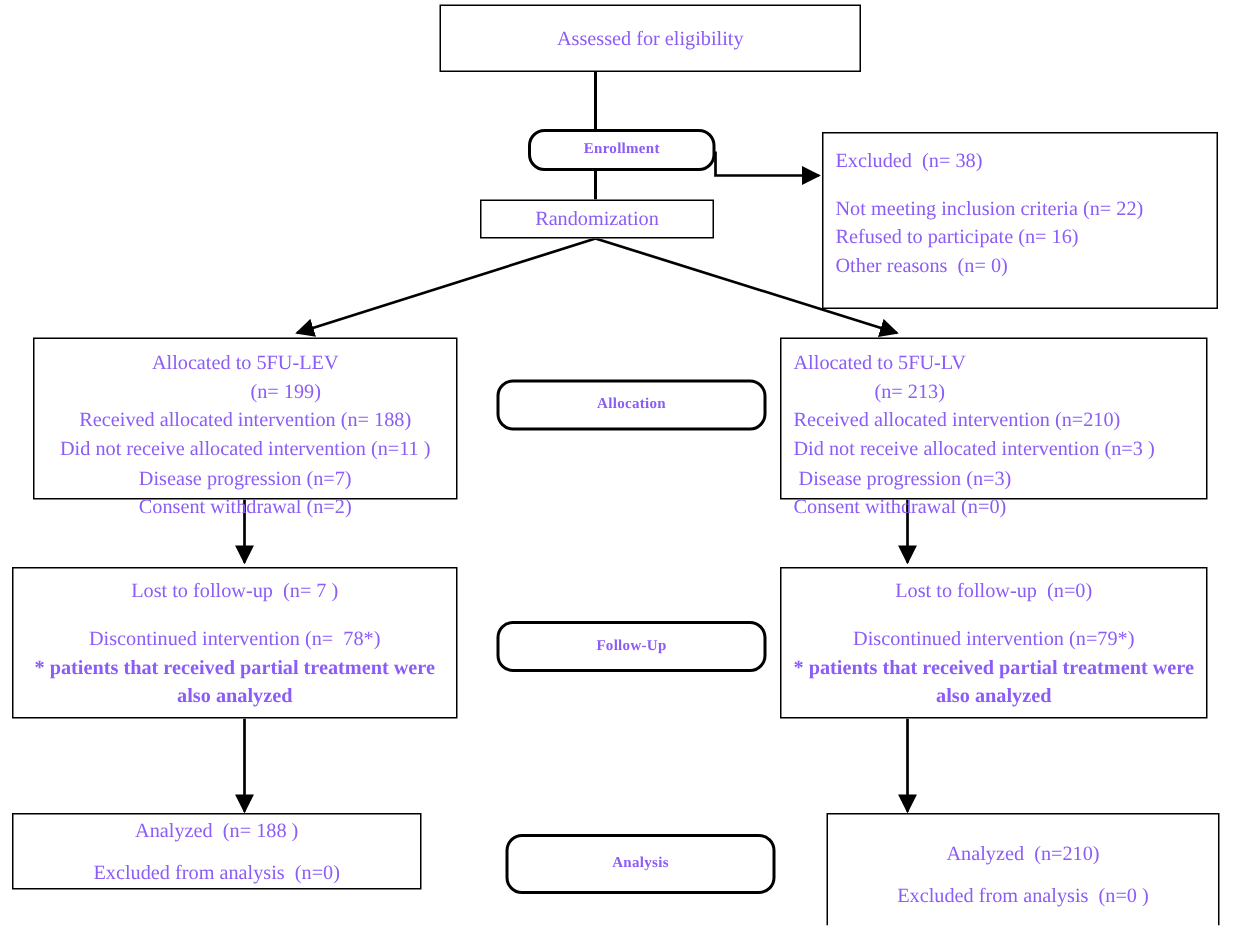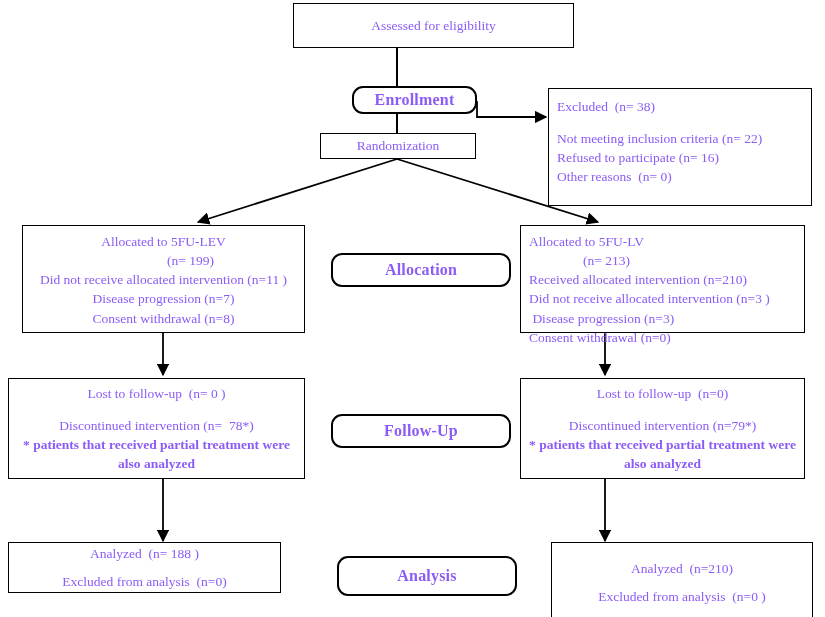--- a/index.html
+++ b/index.html
@@ -63,21 +63,21 @@
   }
   .gap {
     display: block;
     height: 13px;
   }
   .gap-sm {
     display: block;
     height: 9px;
   }
   .stage-label {
-    font-size: 16px;
+    font-size: 10px;
     letter-spacing: 0.2px;
   }
 </style>
 </head>
 <body>
 
 <div id="canvas">
 
   <svg id="connectors" viewBox="0 0 825 617" xmlns="http://www.w3.org/2000/svg">
     <defs>
@@ -130,23 +130,24 @@
       <span class="line">Not meeting inclusion criteria (n= 22)</span>
       <span class="line">Refused to participate (n= 16)</span>
       <span class="line">Other reasons  (n= 0)</span>
     </div>
   </div>
 
   <div class="node left-txt" style="left:22px; top:225px; width:283px; height:108px;text-align:center;">
     <div class="inner" style="padding-top:6px;">
       <span class="line">Allocated to 5FU-LEV</span>
       <span class="line indent">(n= 199)</span>
+      <span class="line">Received allocated intervention (n= 188)</span>
       <span class="line">Did not receive allocated intervention (n=11 )</span>
       <span class="line">Disease progression (n=7)</span>
-      <span class="line">Consent withdrawal (n=8)</span>
+      <span class="line">Consent withdrawal (n=2)</span>
     </div>
   </div>
 
   <div class="node left-txt" style="left:520px; top:225px; width:285px; height:108px;">
     <div class="inner" style="padding-top:6px;">
       <span class="line">Allocated to 5FU-LV</span>
       <span class="line indent">(n= 213)</span>
       <span class="line">Received allocated intervention (n=210)</span>
       <span class="line">Did not receive allocated intervention (n=3 )</span>
       <span class="line"> Disease progression (n=3)</span>
@@ -155,21 +156,21 @@
   </div>
 
   <div class="node rounded vcenter center-txt stage-label" style="left:331px; top:253px; width:180px; height:34px;">
     <div class="inner">
       <span class="line">Allocation</span>
     </div>
   </div>
 
   <div class="node vcenter center-txt" style="left:8px; top:378px; width:297px; height:101px;">
     <div class="inner">
-      <span class="line">Lost to follow-up  (n= 0 )</span>
+      <span class="line">Lost to follow-up  (n= 7 )</span>
       <span class="gap"></span>
       <span class="line">Discontinued intervention (n=  78*)</span>
       <span class="line bold">* patients that received partial treatment were</span>
       <span class="line bold">also analyzed</span>
     </div>
   </div>
 
   <div class="node vcenter center-txt" style="left:520px; top:378px; width:285px; height:101px;justify-content:center;">
     <div class="inner">
       <span class="line">Lost to follow-up  (n=0)</span>

